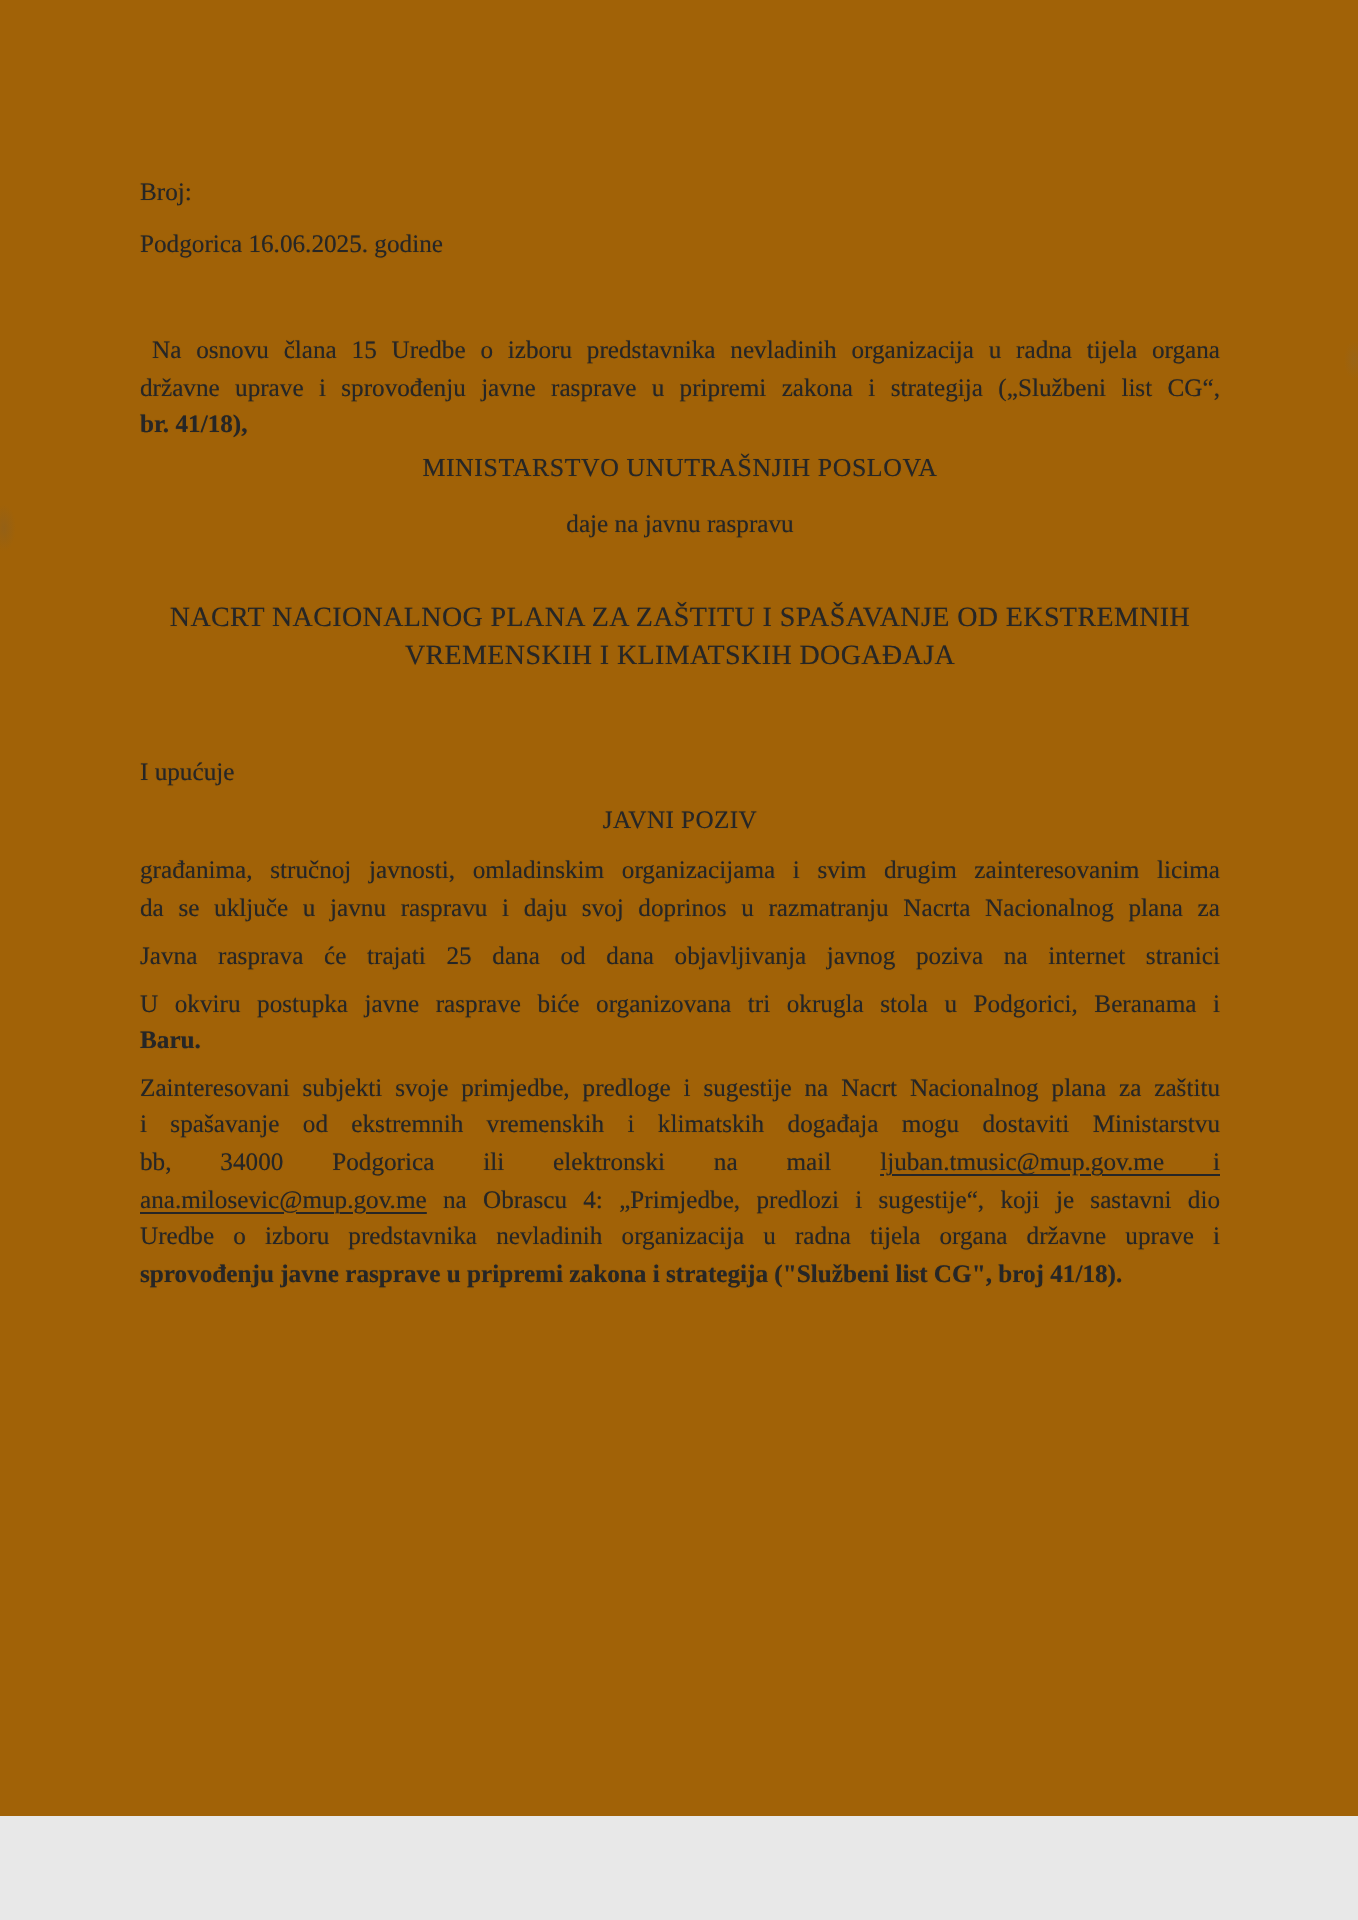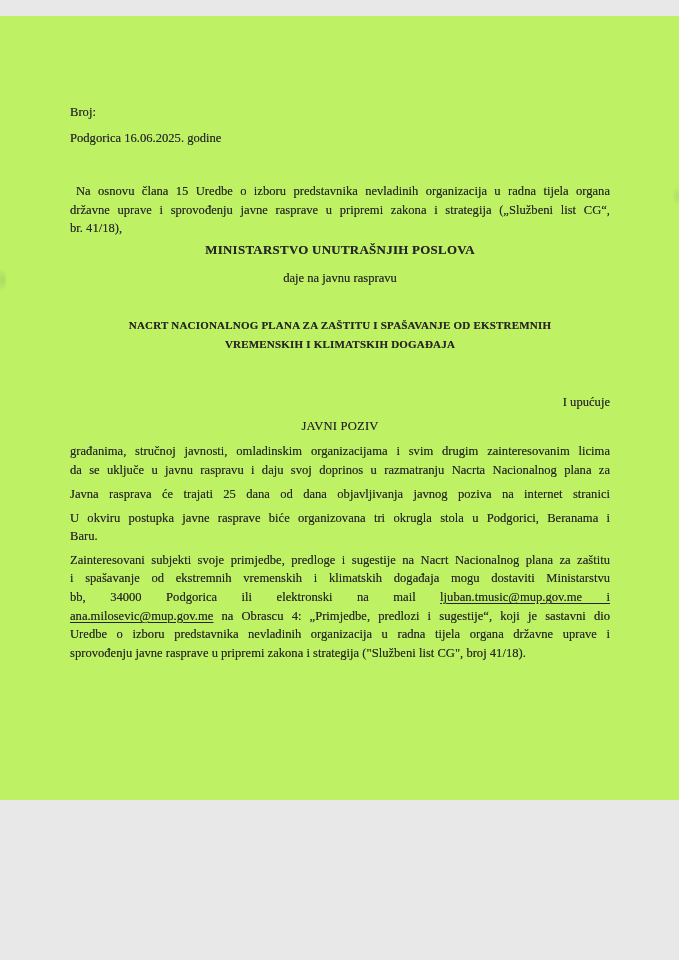--- a/index.html
+++ b/index.html
@@ -1,57 +1,56 @@
 <!DOCTYPE html>
 <html><head>
 <meta charset="utf-8">
 <style>
   html, body { margin: 0; padding: 0; background: #e8e8e8; }
   .page {
     position: relative;
     width: 679px;
-    height: 784px;
-    background: #bef264;
+    height: 908px;
+    background: #a16207;
     overflow: hidden;
     font-family: "Liberation Serif", "DejaVu Serif", serif;
     color: #262626;
     text-shadow: 0 0 0.35px rgba(40,40,40,0.55);
-    margin-top: 16px;
   }
   .content {
     position: absolute;
     left: 70px;
     top: 0;
     width: 540px;
     padding-top: 87px;
     font-size: 12.6px;
     line-height: 18.6px;
   }
   .line { min-height: 18.6px; }
   .jl { text-align: justify; text-align-last: justify; }
-  .jl.last { text-align-last: left; }
+  .jl.last { text-align-last: left; font-weight: bold; }
   .indent { text-indent: 6px; }
   .center { text-align: center; }
-  .bold { font-weight: bold; }
+  .bold { font-weight: normal; }
   .date-line { margin-top: 7px; }
   .legal { margin-top: 35px; }
   .ministry {
     margin-top: 3px;
     font-size: 12.9px;
     line-height: 19px;
     letter-spacing: 0.3px;
   }
   .subject { margin-top: 9px; }
   .doc-title {
     margin-top: 28px;
-    font-size: 11px;
+    font-size: 14px;
     line-height: 19.5px;
     letter-spacing: 0.2px;
   }
-  .forwarding { margin-top: 38px; text-align: right; }
+  .forwarding { margin-top: 38px; }
   .call-heading { margin-top: 6px; letter-spacing: 0.2px; }
   .p-gradjani { margin-top: 6.5px; }
   .p-javna { margin-top: 5.5px; }
   .p-okviru { margin-top: 5px; }
   .p-dostava { margin-top: 5px; }
   .doclink {
     text-decoration: underline;
     text-underline-offset: 2px;
     text-decoration-thickness: 0.8px;
     color: #262626;

